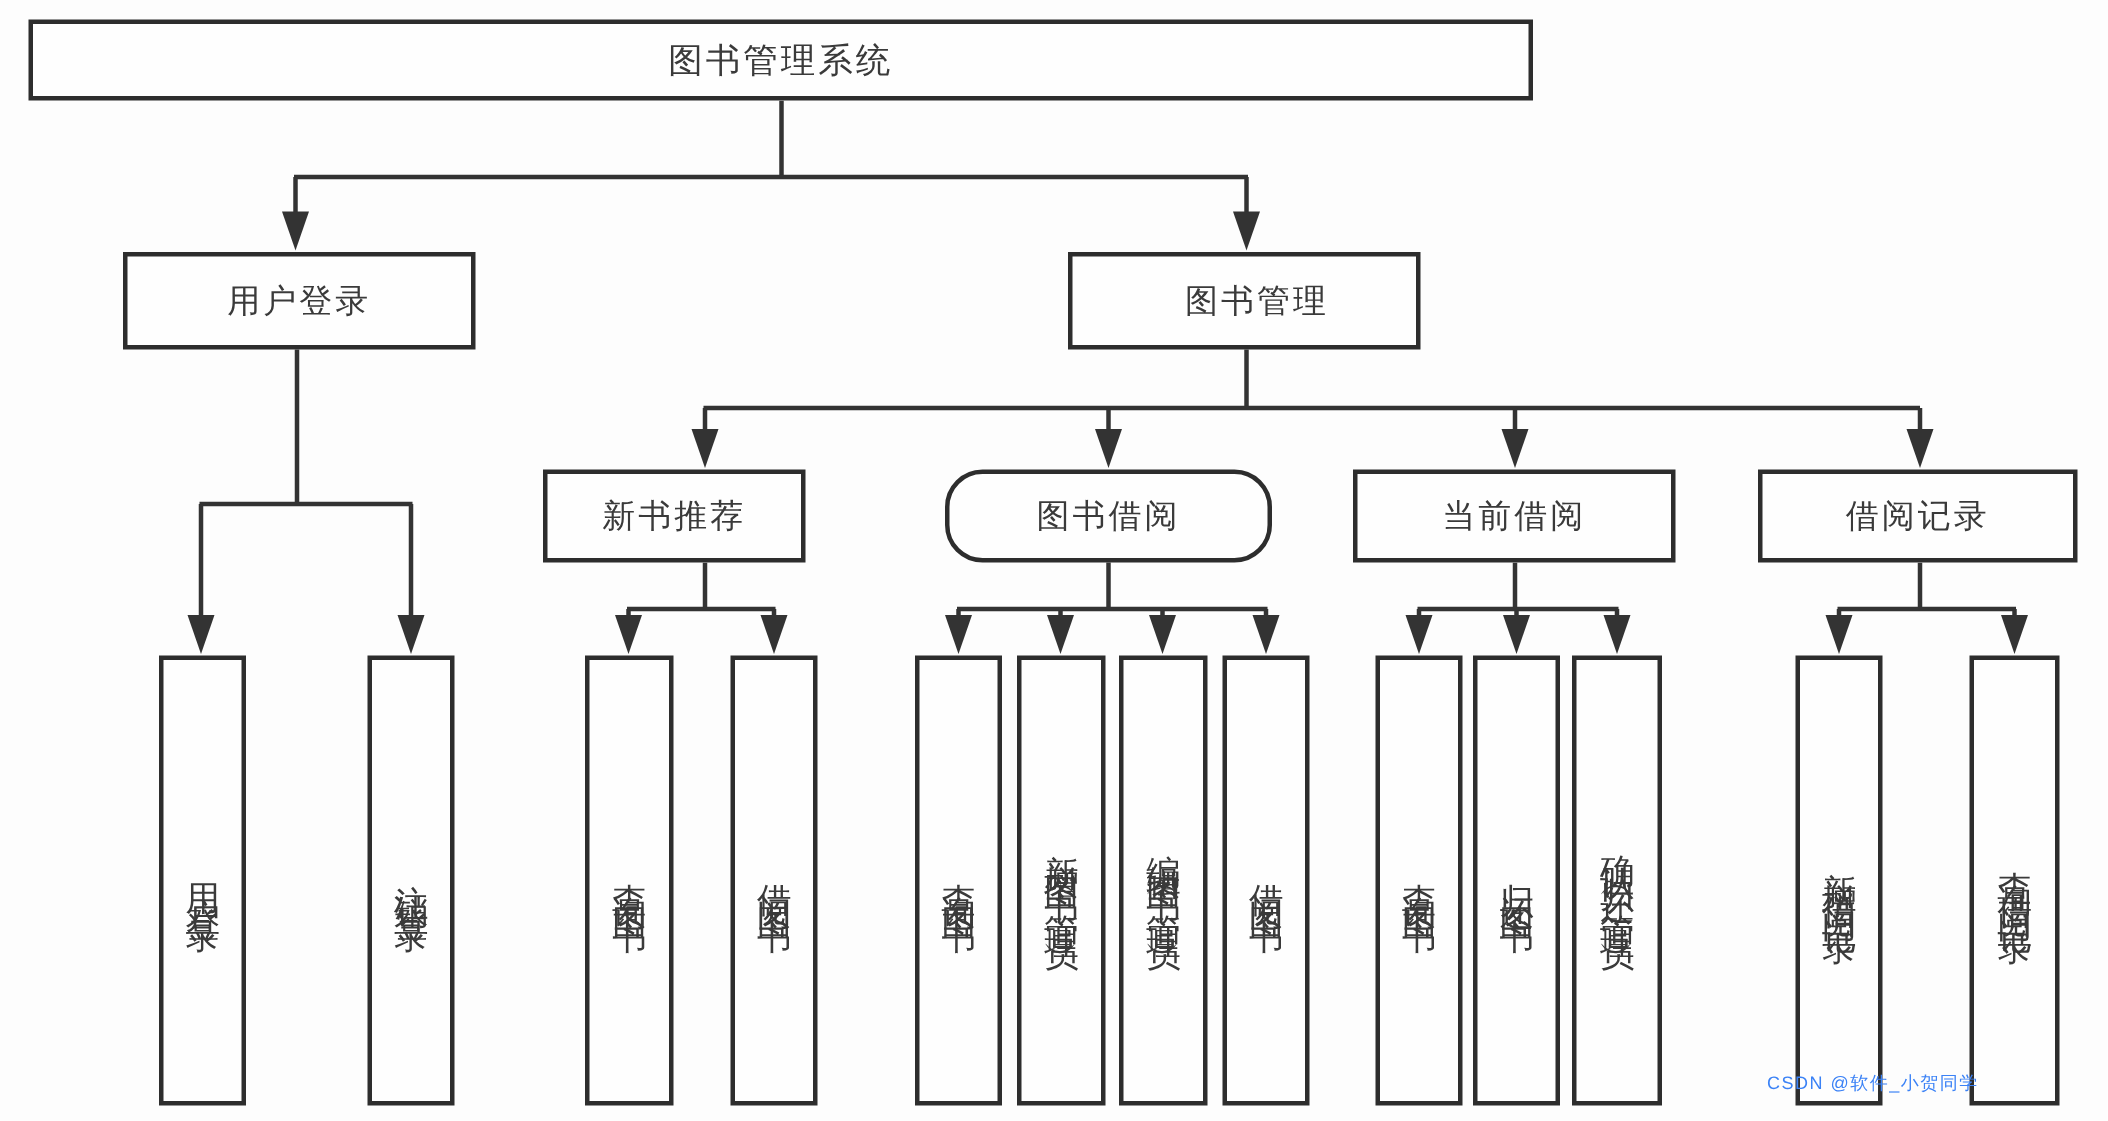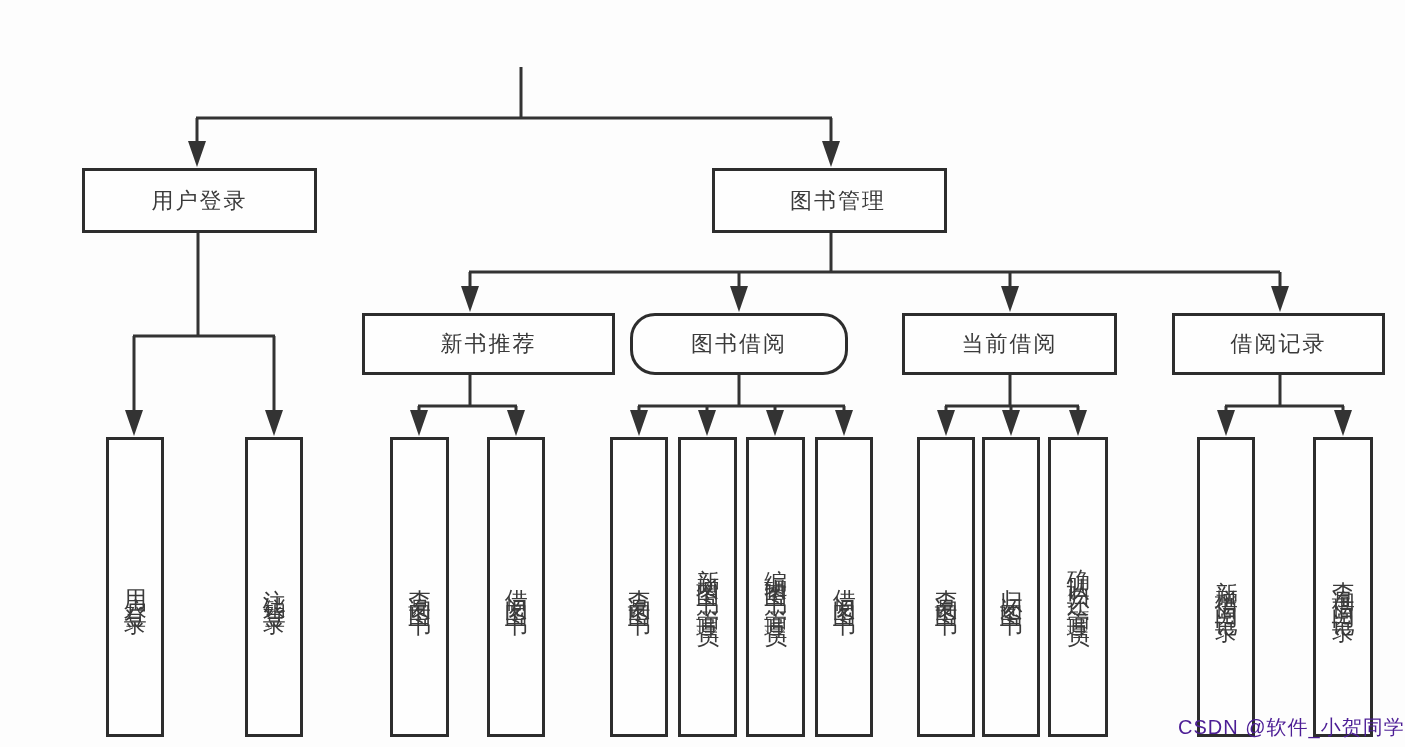--- a/index.html
+++ b/index.html
@@ -39,23 +39,23 @@
     writing-mode: vertical-rl;
     letter-spacing: 8px;
     font-size: 23px;
     line-height: 1.1;
     color: #3a3a3a;
   }
   .watermark {
     position: absolute;
     left: 1178px;
     top: 714px;
-    font-size: 20px;
+    font-size: 12px;
     letter-spacing: 1px;
-    color: #4c1d95;
+    color: #3b82f6;
     white-space: nowrap;
     z-index: 5;
   }
 </style>
 </head>
 <body>
 
 <div class="canvas">
 
   <svg class="connectors" viewBox="0 0 1405 747" xmlns="http://www.w3.org/2000/svg">
@@ -106,29 +106,32 @@
       <line x1="1011" y1="406" x2="1011" y2="422" stroke="#333333" stroke-width="3"></line>
       <polygon points="1002,410 1020,410 1011,436" fill="#333333"></polygon>
       <line x1="1078" y1="406" x2="1078" y2="422" stroke="#333333" stroke-width="3"></line>
       <polygon points="1069,410 1087,410 1078,436" fill="#333333"></polygon>
       <line x1="1226" y1="406" x2="1226" y2="422" stroke="#333333" stroke-width="3"></line>
       <polygon points="1217,410 1235,410 1226,436" fill="#333333"></polygon>
       <line x1="1343" y1="406" x2="1343" y2="422" stroke="#333333" stroke-width="3"></line>
       <polygon points="1334,410 1352,410 1343,436" fill="#333333"></polygon>
     </svg>
 
+  <div class="box hbox rootbox" style="left:19px; top:13px; width:1003px; height:54px;">
+    <span>图书管理系统</span>
+  </div>
 
   <div class="box hbox" style="left:82px; top:168px; width:235px; height:65px;">
     <span>用户登录</span>
   </div>
   <div class="box hbox" style="left:712px; top:168px; width:235px; height:65px;padding-left:17px;">
     <span>图书管理</span>
   </div>
 
-  <div class="box hbox" style="left:362px; top:313px; width:253px; height:62px;">
+  <div class="box hbox" style="left:362px; top:313px; width:175px; height:62px;">
     <span>新书推荐</span>
   </div>
   <div class="box hbox" style="left:630px; top:313px; width:218px; height:62px;border-radius:25px;">
     <span>图书借阅</span>
   </div>
   <div class="box hbox" style="left:902px; top:313px; width:215px; height:62px;">
     <span>当前借阅</span>
   </div>
   <div class="box hbox" style="left:1172px; top:313px; width:213px; height:62px;">
     <span>借阅记录</span>

